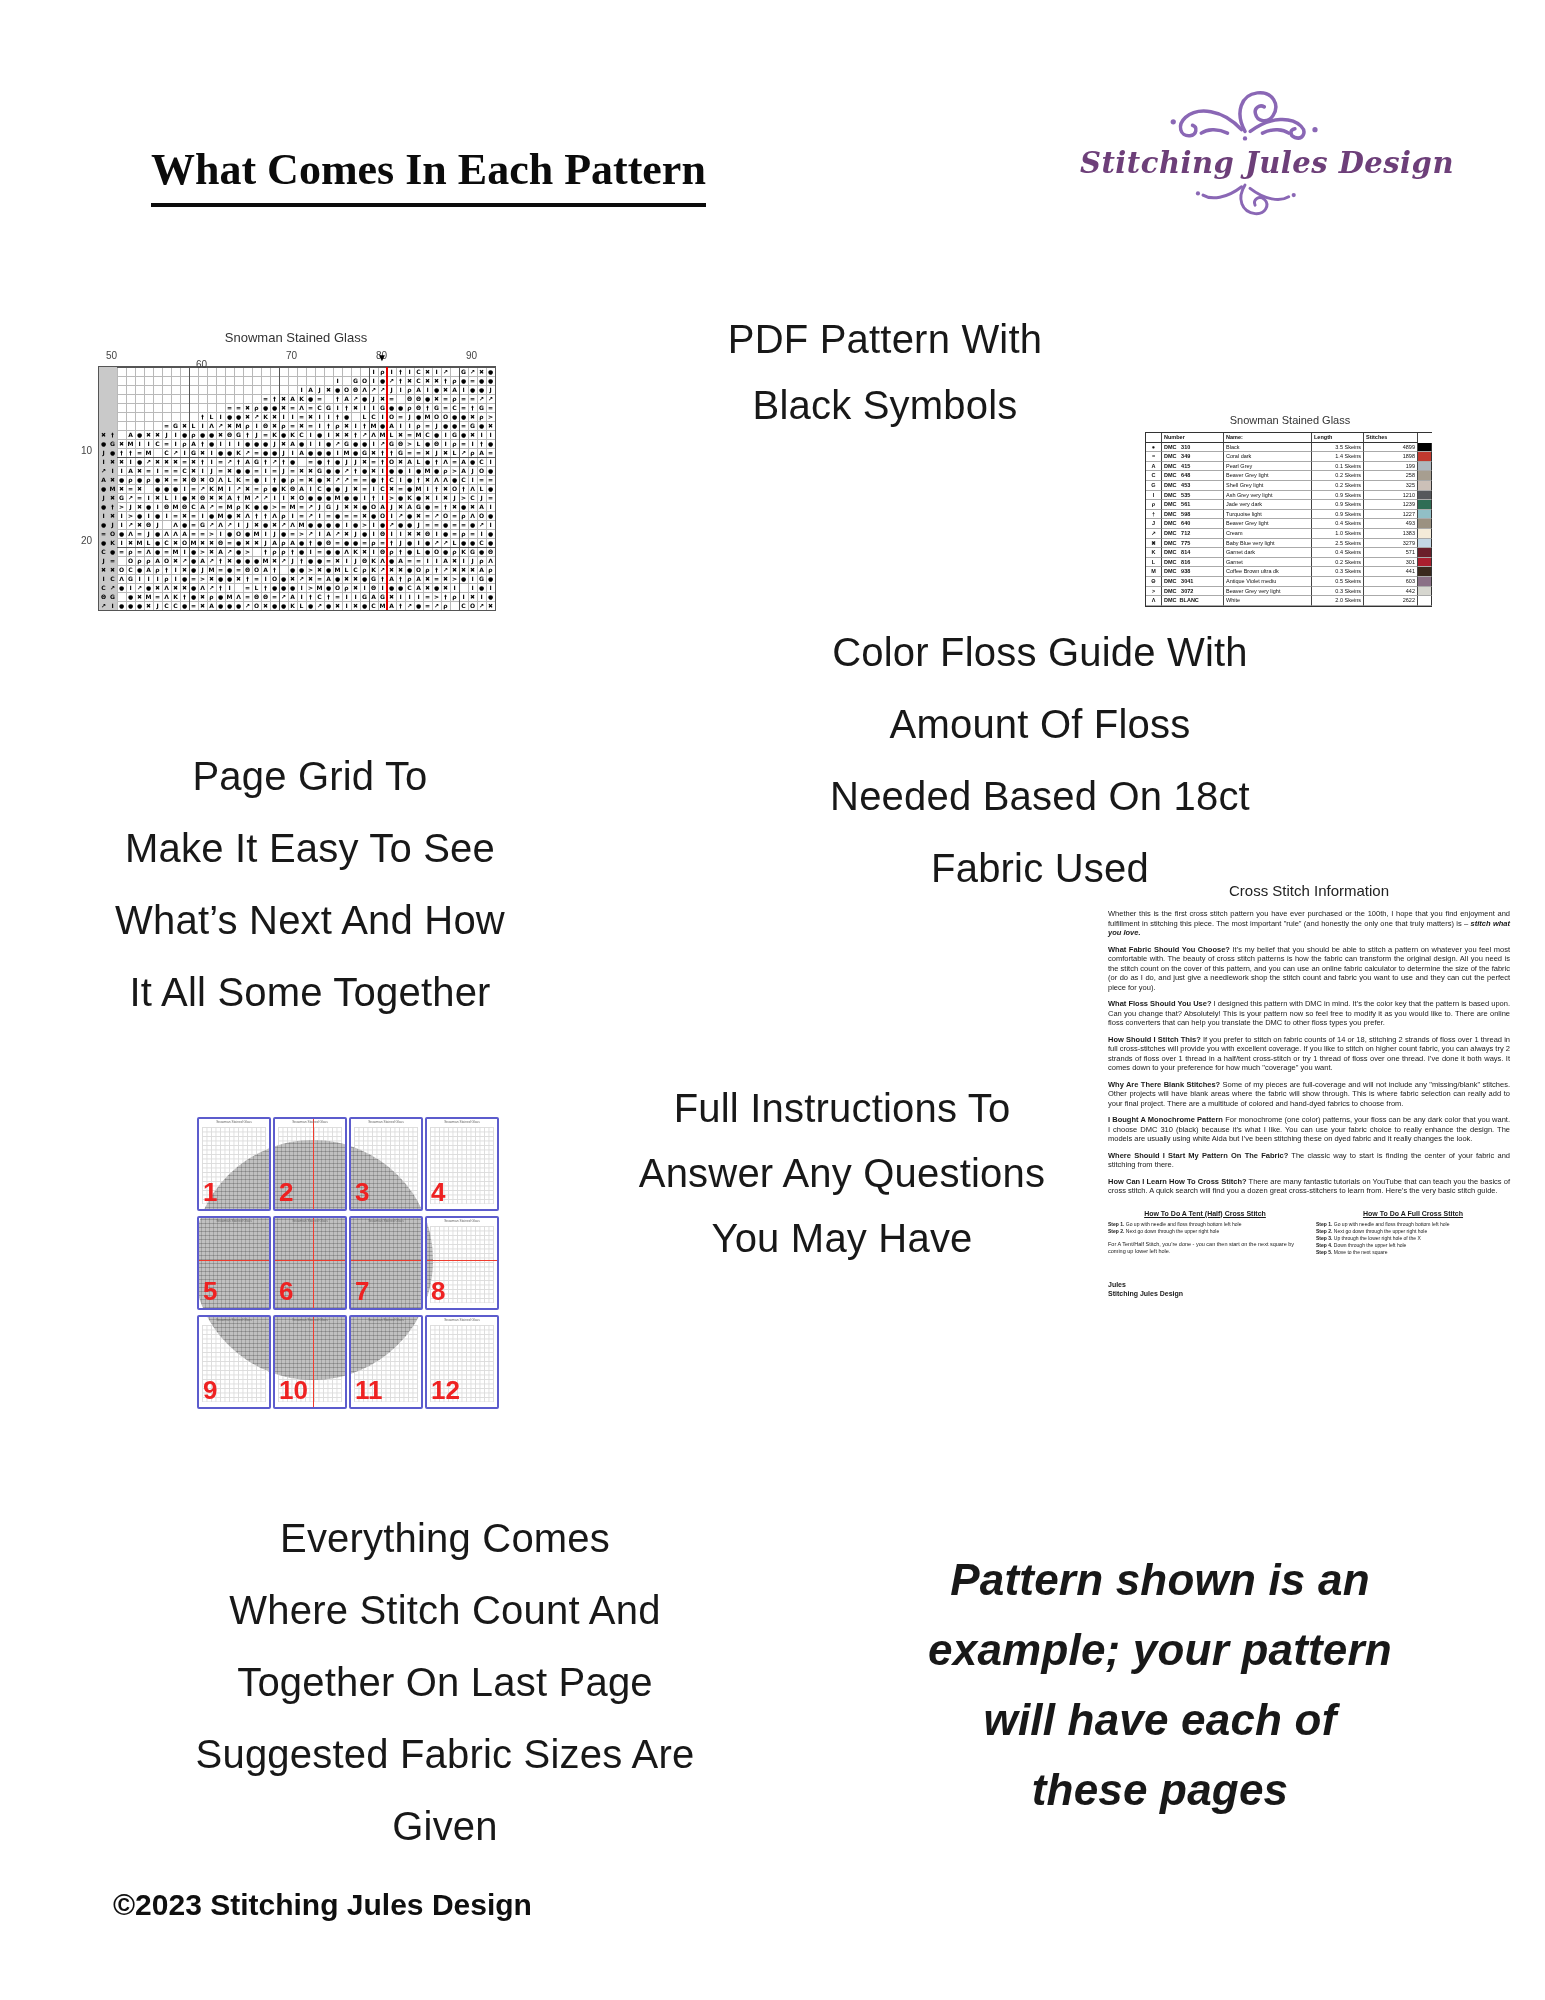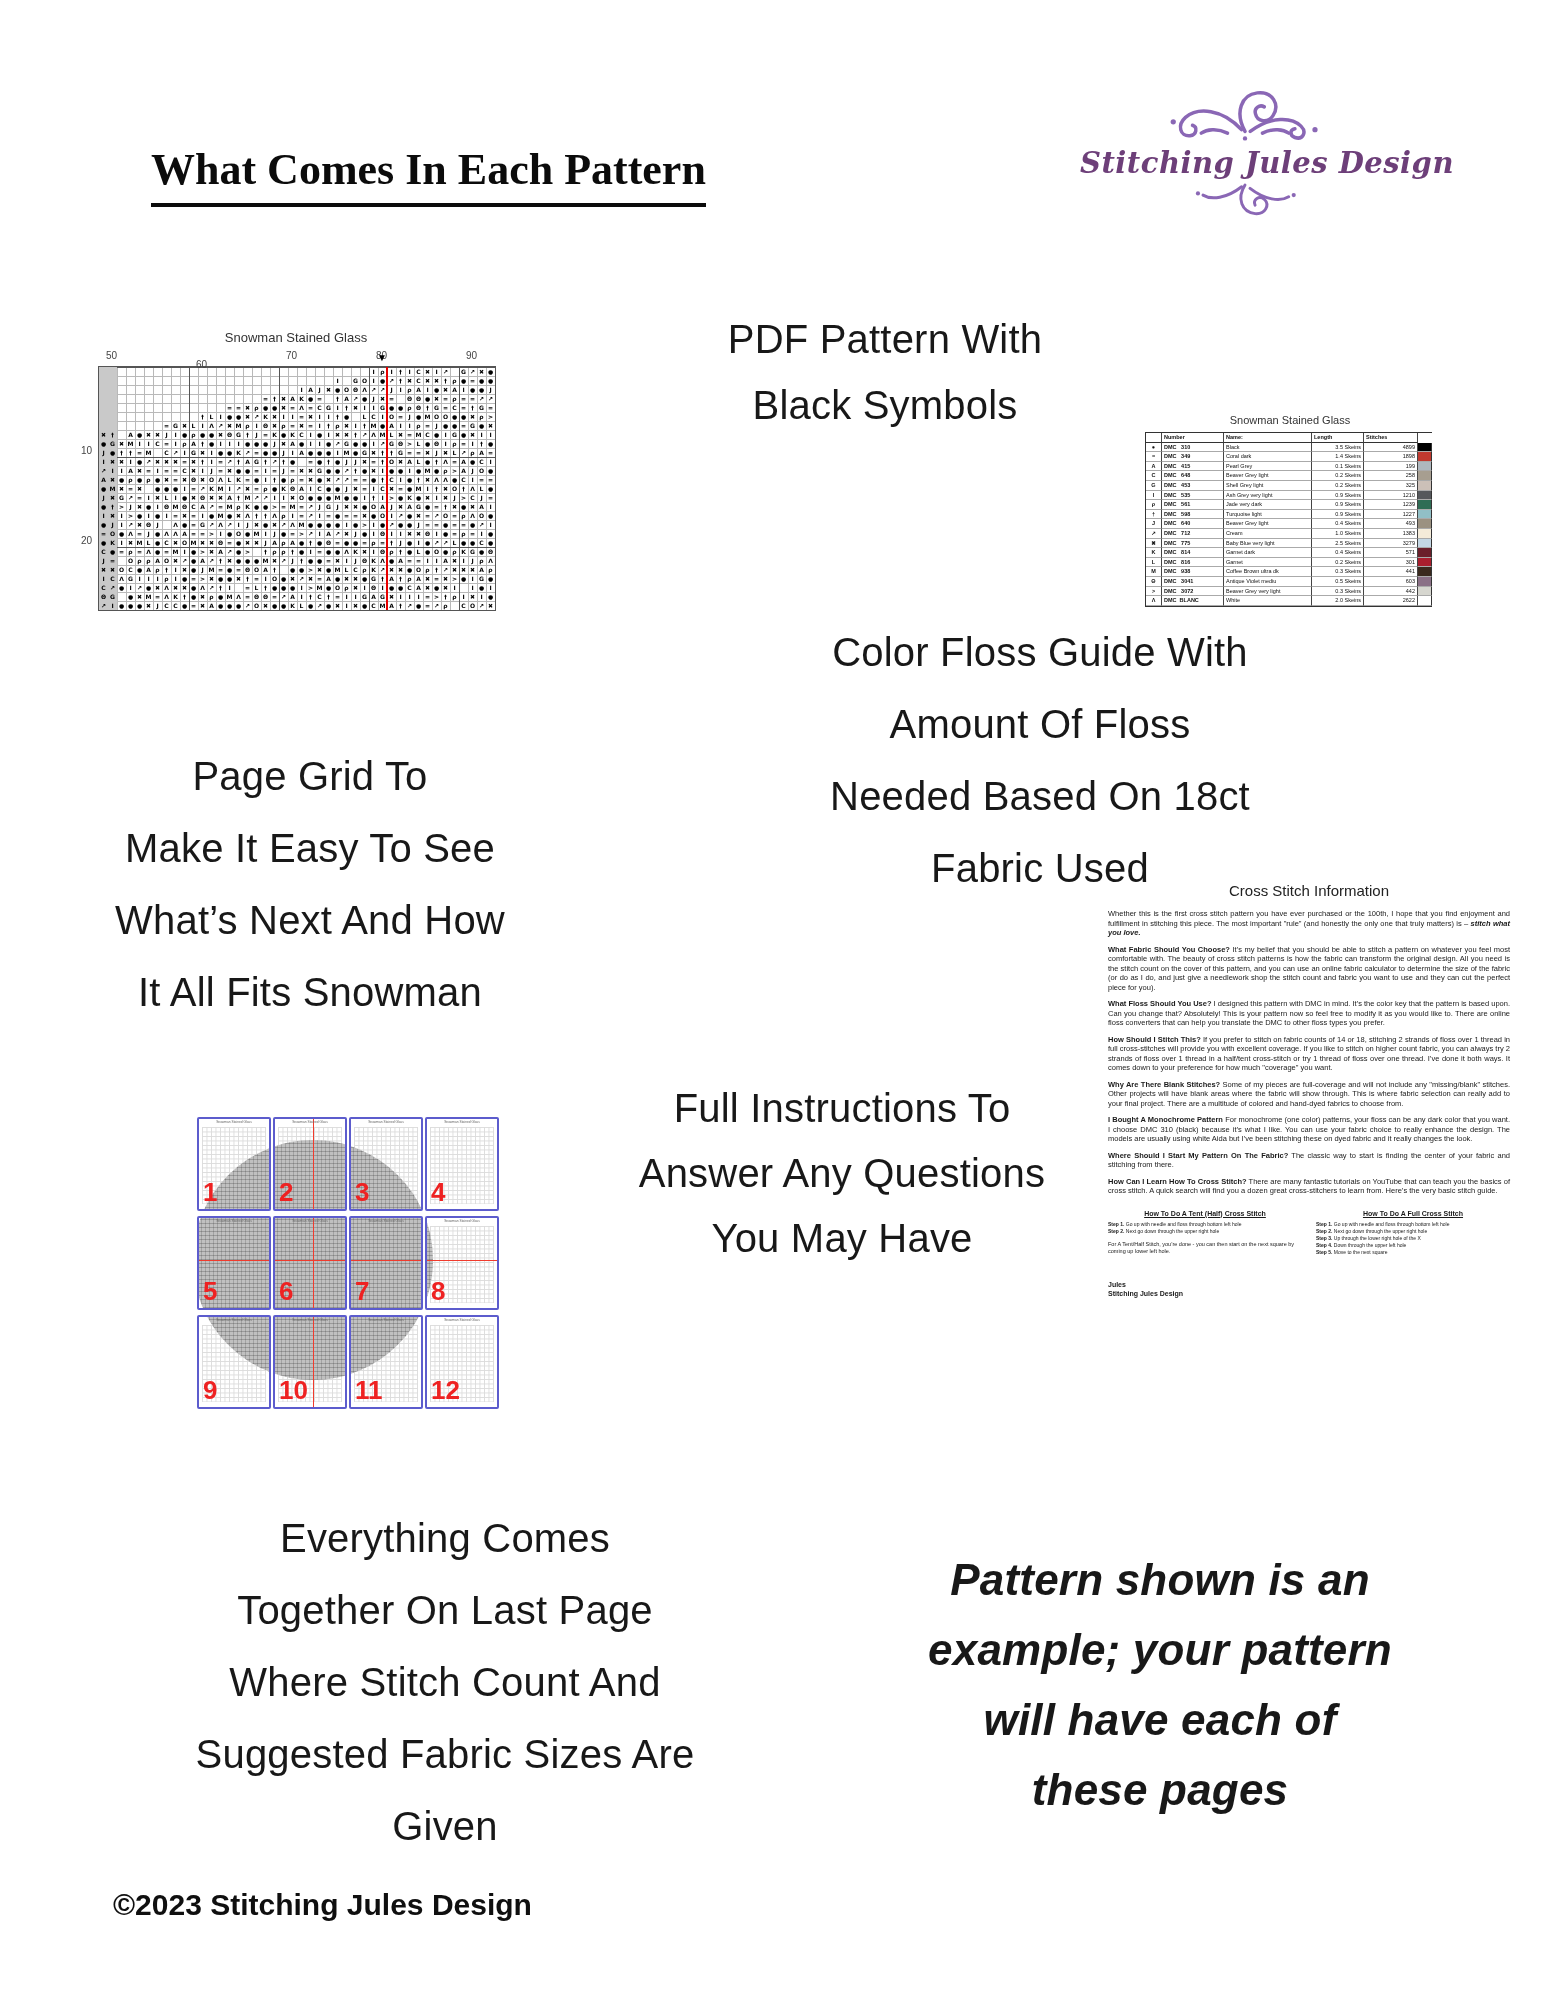--- a/index.html
+++ b/index.html
@@ -1481,31 +1481,31 @@
   <div class="bigtext" id="bt-floss">
       <div class="bigline">Color Floss Guide With</div>
       <div class="bigline">Amount Of Floss</div>
       <div class="bigline">Needed Based On 18ct</div>
       <div class="bigline">Fabric Used</div>
     </div>
   <div class="bigtext" id="bt-grid">
       <div class="bigline">Page Grid To</div>
       <div class="bigline">Make It Easy To See</div>
       <div class="bigline">What’s Next And How</div>
-      <div class="bigline">It All Fits Snowman</div>
+      <div class="bigline">It All Some Together</div>
     </div>
   <div class="bigtext" id="bt-instr">
       <div class="bigline">Full Instructions To</div>
       <div class="bigline">Answer Any Questions</div>
       <div class="bigline">You May Have</div>
     </div>
   <div class="bigtext" id="bt-every">
       <div class="bigline">Everything Comes</div>
+      <div class="bigline">Where Stitch Count And</div>
       <div class="bigline">Together On Last Page</div>
-      <div class="bigline">Where Stitch Count And</div>
       <div class="bigline">Suggested Fabric Sizes Are</div>
       <div class="bigline">Given</div>
     </div>
   <div class="bigtext" id="bt-note">
       <div class="bigline">Pattern shown is an</div>
       <div class="bigline">example; your pattern</div>
       <div class="bigline">will have each of</div>
       <div class="bigline">these pages</div>
     </div>
 

